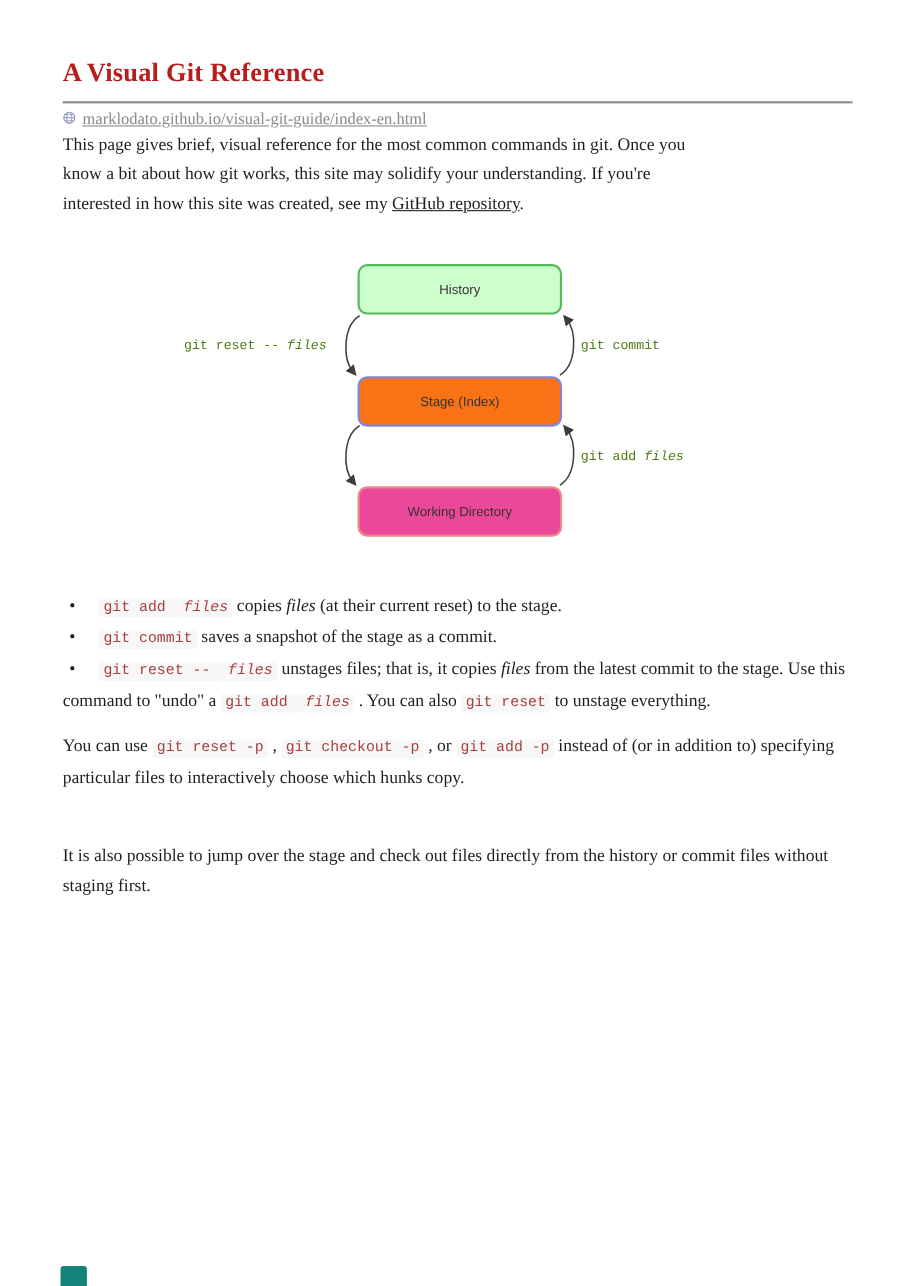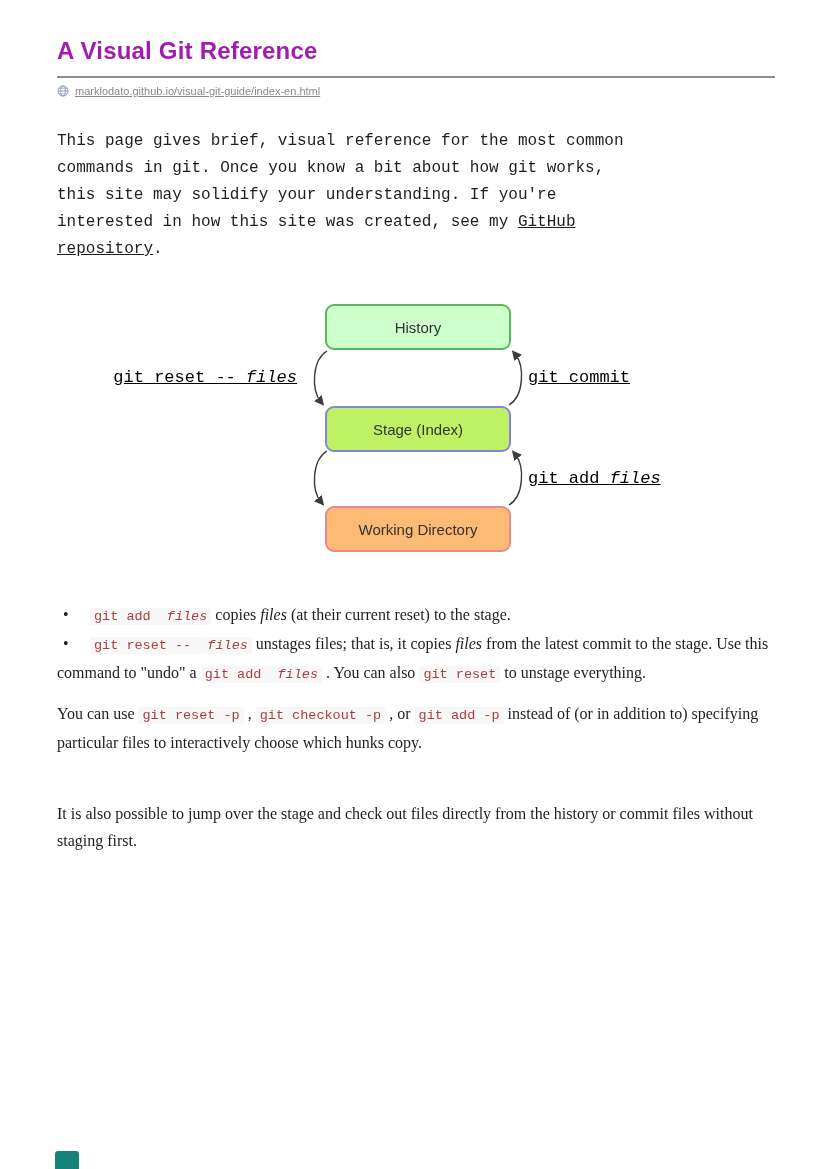--- a/index.html
+++ b/index.html
@@ -4,63 +4,63 @@
 <style>
   html,body{margin:0;padding:0;}
   body{
     width:827px;height:1169px;background:#ffffff;position:relative;
     font-family:"Liberation Serif", serif;color:#1e1e1e;overflow:hidden;
   }
   .page{position:absolute;left:57px;top:0;width:718px;}
 
   
   .title{
-    margin-top:37px;font-family:Liberation Sans, sans-serif;
-    font-weight:bold;font-size:24px;color:#a21caf;letter-spacing:.2px;
+    margin-top:54px;font-family:Liberation Serif, serif;
+    font-weight:bold;font-size:24px;color:#b91c1c;letter-spacing:.2px;
   }
   .rule{border:none;border-top:2px solid #8d8d8d;margin:11px 0 7px 0;}
   .src-link{
     display:flex;gap:6px;
-    font-family:Liberation Sans, sans-serif;font-size:11px;color:#8a8a8a;
+    font-family:Liberation Serif, serif;font-size:15px;color:#8a8a8a;
     cursor:pointer;
   }
   .src-link .url{text-decoration:underline;}
   .globe{flex:0 0 auto;}
 
   
   .para{font-size:16px;line-height:27px;color:#1e1e1e;}
-  .intro{margin-top:31px;max-width:592px;font-family:Liberation Mono, monospace;}
+  .intro{max-width:592px;}
   .seg-italic{font-style:italic;}
   .seg-link{text-decoration:underline;cursor:pointer;}
   .seg-code,.seg-code-italic{
     font-family:"Liberation Mono", monospace;font-size:13.5px;
     color:#a84040;background:#f7f7f7;padding:1px 4px;border-radius:2px;
   }
   .seg-code-italic{font-style:italic;}
   .seg-mono,.seg-mono-italic{font-family:"Liberation Mono", monospace;}
   .seg-mono-italic{font-style:italic;}
 
   
   .diagram{position:relative;width:718px;height:248px;margin:41px 0 49px 0;}
   .gbox{
     position:absolute;left:268px;width:182px;height:42px;
     border:2px solid;border-radius:9px;
     display:flex;align-items:center;justify-content:center;
-    font-family:"Liberation Sans", sans-serif;font-size:15px;color:#333333;
+    font-family:"Liberation Sans", sans-serif;font-size:12px;color:#333333;
   }
   .box-history{top:0;background:#ccffcc;border-color:#59b859;}
-  .box-stage{top:102px;background:#bef264;border-color:#8484dd;}
-  .box-working{top:202px;background:#fdba74;border-color:#e98989;}
+  .box-stage{top:102px;background:#f97316;border-color:#8484dd;}
+  .box-working{top:202px;background:#ec4899;border-color:#e98989;}
   .arrow{position:absolute;width:26px;height:58px;}
   .a-left-top{left:249px;top:45px;}
   .a-right-top{left:447px;top:45px;}
   .a-left-bot{left:249px;top:145px;}
   .a-right-bot{left:447px;top:145px;}
   .edge-label{
-    position:absolute;font-size:17px;line-height:20px;color:#000000;white-space:nowrap;text-decoration:underline;
+    position:absolute;font-size:12px;line-height:20px;color:#4d7c0f;white-space:nowrap;
   }
   .lbl-left{left:0;width:240px;text-align:right;}
   .lbl-right{left:471px;}
   .lbl-top{top:63px;}
   .lbl-bot{top:164px;}
 
   
   .list{margin-top:11px;}
   .li{font-size:16px;line-height:27px;}
   .bullet{display:inline-block;width:27px;padding-left:6px;color:#1e1e1e;}
@@ -138,20 +138,21 @@
     </svg>
 
     <div class="edge-label lbl-left lbl-top"><span class="seg-mono">git reset -- </span><span class="seg-mono-italic">files</span></div>
     <div class="edge-label lbl-right lbl-top"><span class="seg-mono">git commit</span></div>
     <div class="edge-label lbl-right lbl-bot"><span class="seg-mono">git add </span><span class="seg-mono-italic">files</span></div>
   </div>
 
 
   <div class="list">
     <div class="li"><span class="bullet">•</span><span><span class="seg-code">git add </span><span class="seg-code-italic">files</span><span class="seg-plain"> copies </span><span class="seg-italic">files</span><span class="seg-plain"> (at their current reset) to the stage.</span></span></div>
+    <div class="li"><span class="bullet">•</span><span><span class="seg-code">git commit</span><span class="seg-plain"> saves a snapshot of the stage as a commit.</span></span></div>
     <div class="li"><span class="bullet">•</span><span><span class="seg-code">git reset -- </span><span class="seg-code-italic">files</span><span class="seg-plain"> unstages files; that is, it copies </span><span class="seg-italic">files</span><span class="seg-plain"> from the latest commit to the stage. Use this command to "undo" a </span><span class="seg-code">git add </span><span class="seg-code-italic">files</span><span class="seg-plain"> . You can also </span><span class="seg-code">git reset</span><span class="seg-plain"> to unstage everything.</span></span></div>
   </div>
 
   <div class="para after-list"><span class="seg-plain">You can use </span><span class="seg-code">git reset -p</span><span class="seg-plain"> , </span><span class="seg-code">git checkout -p</span><span class="seg-plain"> , or </span><span class="seg-code">git add -p</span><span class="seg-plain"> instead of (or in addition to) specifying particular files to interactively choose which hunks copy.</span></div>
 
   <div class="para closing"><span class="seg-plain">It is also possible to jump over the stage and check out files directly from the history or commit files without staging first.</span></div>
 
 </div>
 
 <div class="teal-fragment"></div>

